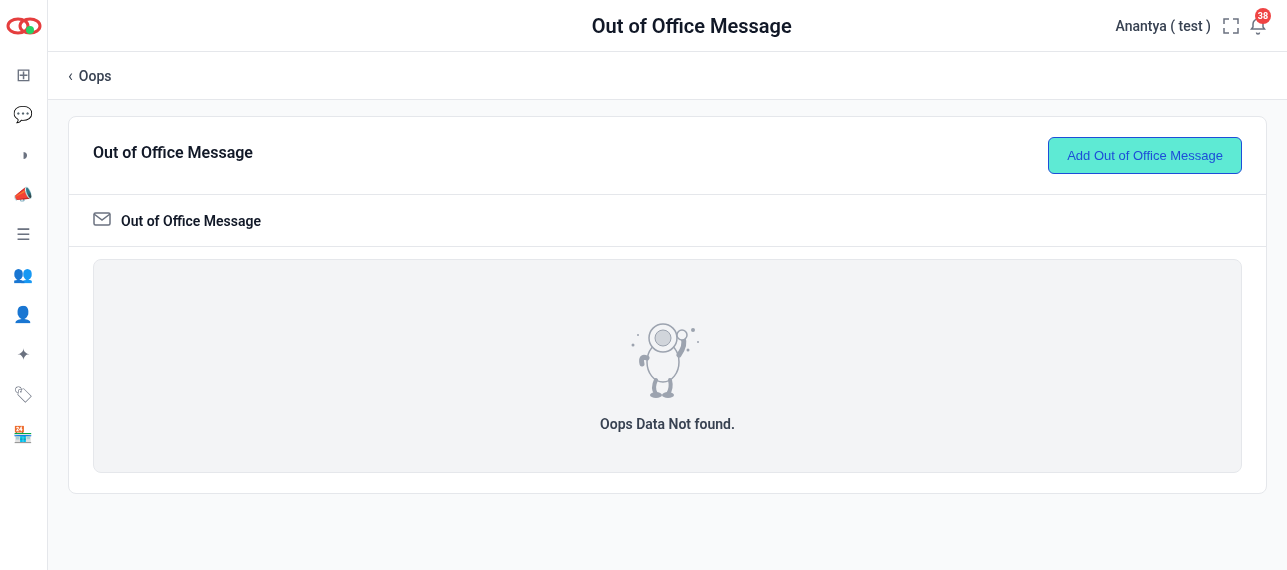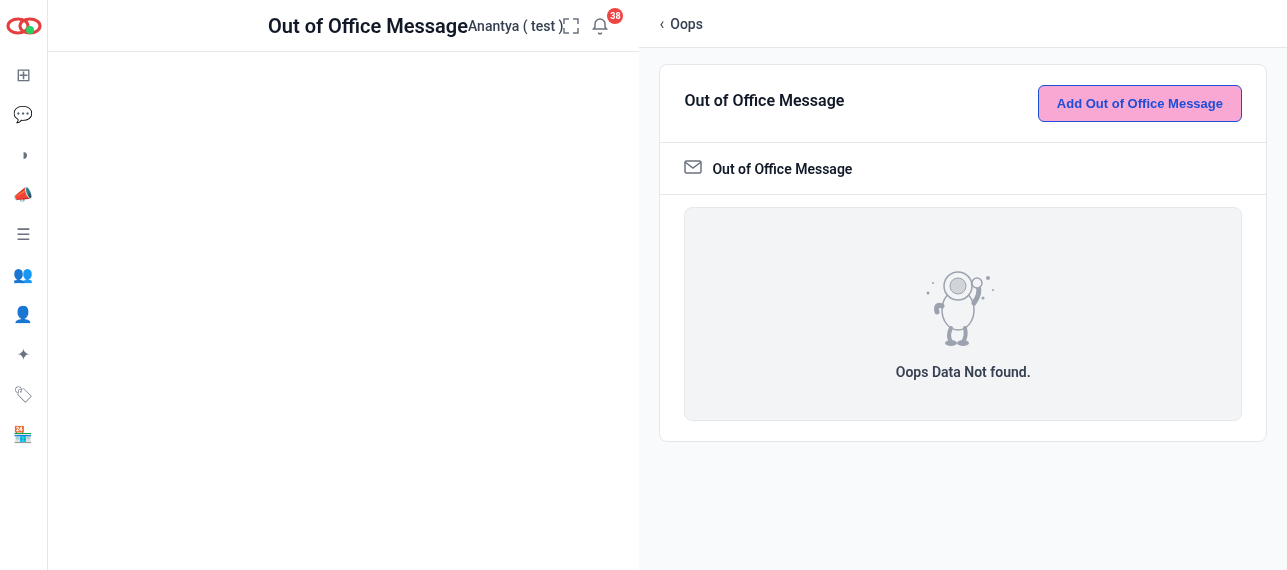--- a/index.html
+++ b/index.html
@@ -35,21 +35,21 @@
       border-radius: 8px;
       cursor: pointer;
       color: #6b7280;
       font-size: 16px;
     }
 
     
     .main {
       flex: 1;
       display: flex;
-      flex-direction: row;
+      flex-direction: column;
       overflow: hidden;
     }
 
     
     .header {
       height: 52px;
       border-bottom: 1px solid #e5e7eb;
       display: flex;
       align-items: center;
       justify-content: space-between;
@@ -71,21 +71,21 @@
     .header-user {
       font-size: 14px;
       color: #374151;
       font-weight: 500;
     }
     .header-icon {
       width: 28px;
       height: 28px;
       display: flex;
       align-items: center;
-      justify-content: flex-start;
+      justify-content: flex-end;
       color: #6b7280;
       font-size: 16px;
       cursor: pointer;
       position: relative;
     }
     .notification-badge {
       position: absolute;
       top: -4px;
       right: -4px;
       background: #ef4444;
@@ -151,25 +151,25 @@
       color: #111827;
       margin-bottom: 6px;
     }
     .card-header-desc {
       font-size: 13px;
       color: #6b7280;
       max-width: 700px;
       line-height: 1.5;
     }
     .add-btn {
-      background: #f9a8d4;
+      background: #5eead4;
       border: 1.5px solid #1d4ed8;
       color: #1d4ed8;
       font-size: 13px;
-      font-weight: 700;
+      font-weight: 400;
       padding: 10px 18px;
       border-radius: 6px;
       cursor: pointer;
       white-space: nowrap;
       flex-shrink: 0;
     }
 
     
     .card-section {
       padding: 16px 24px;

